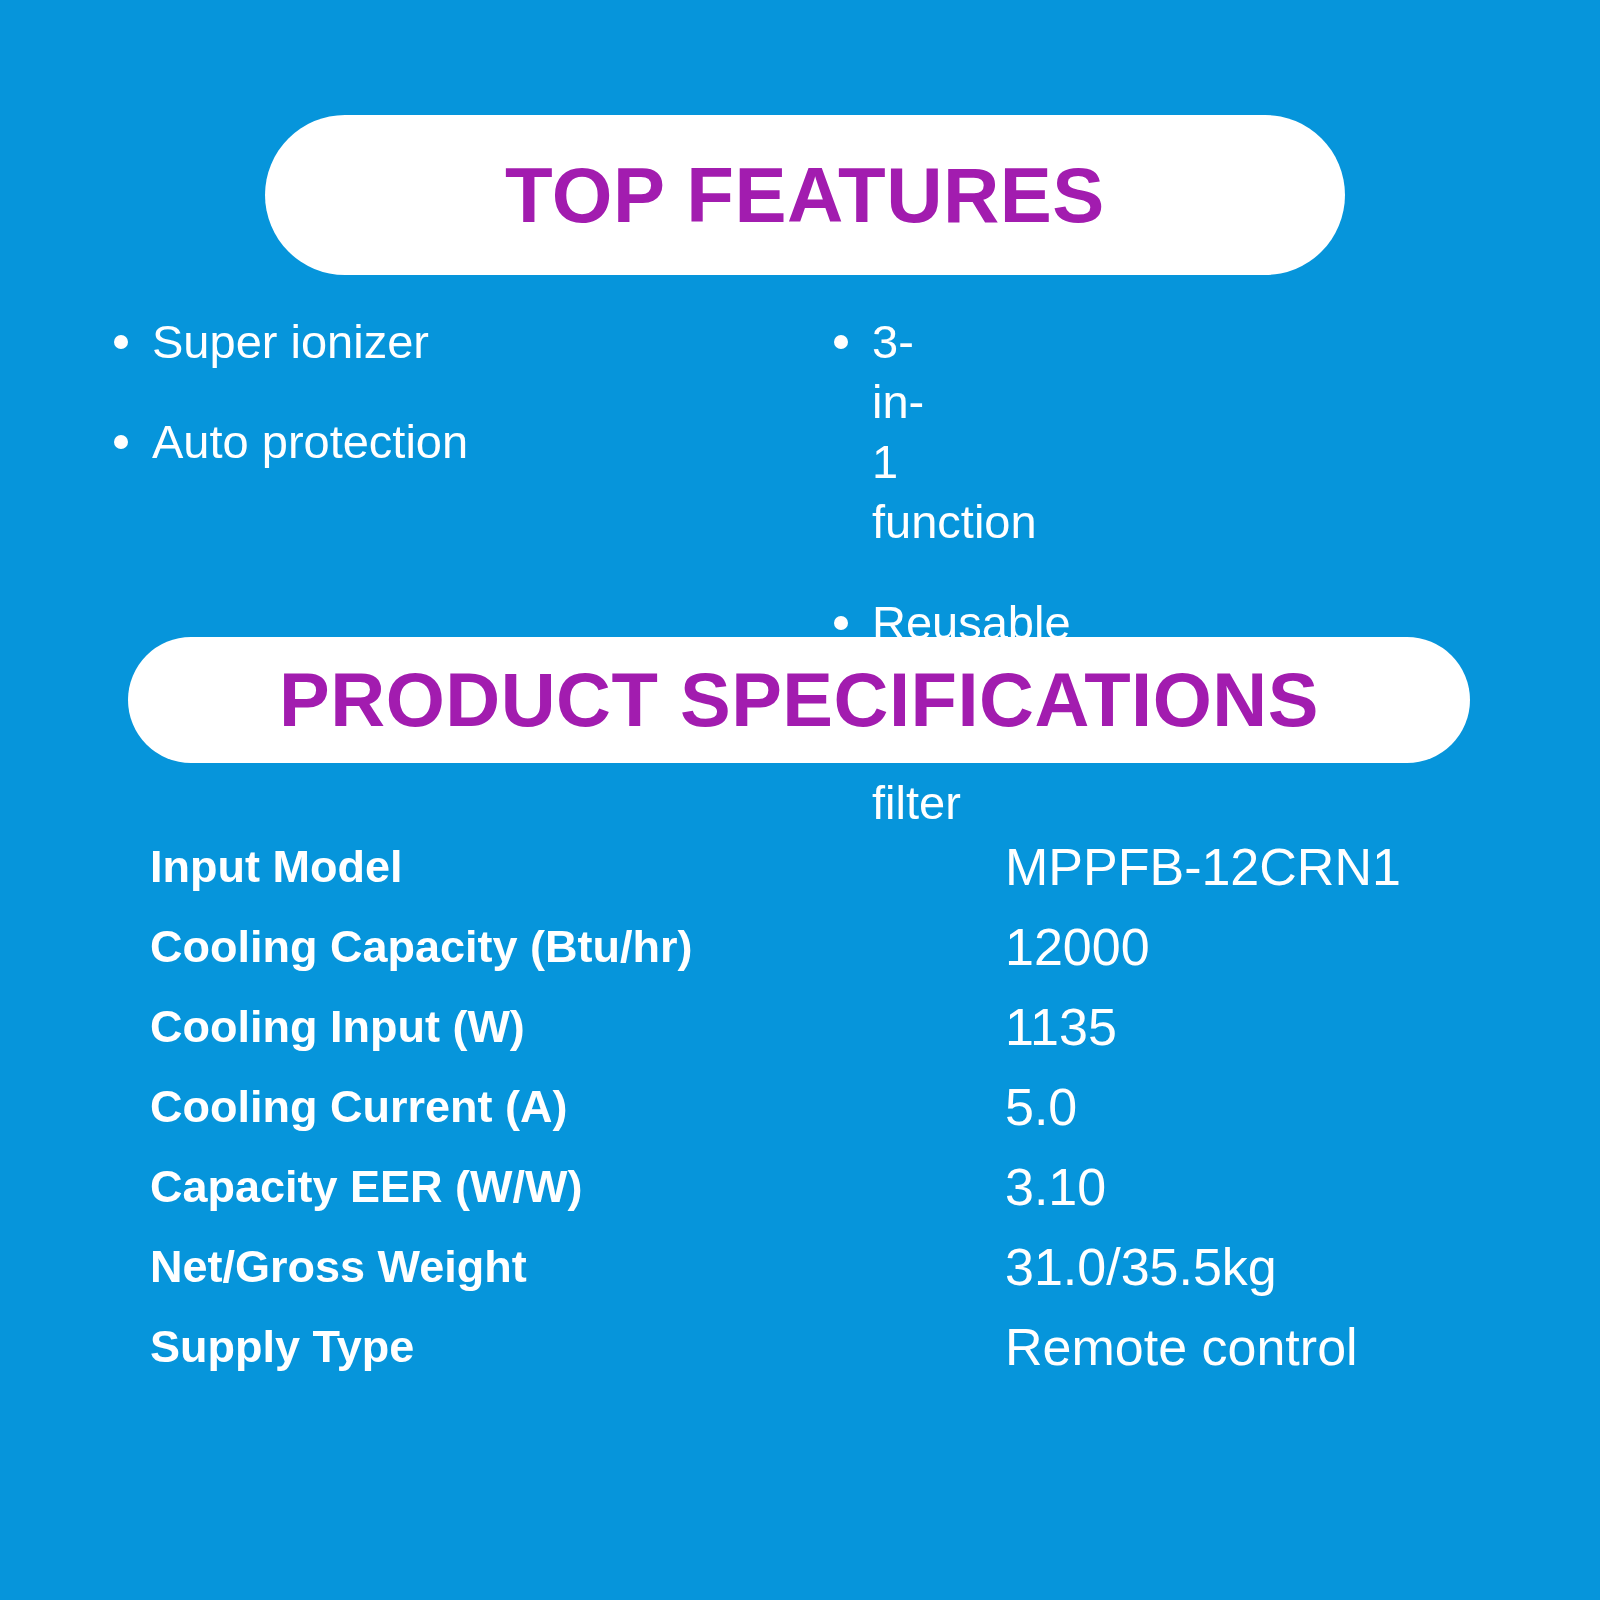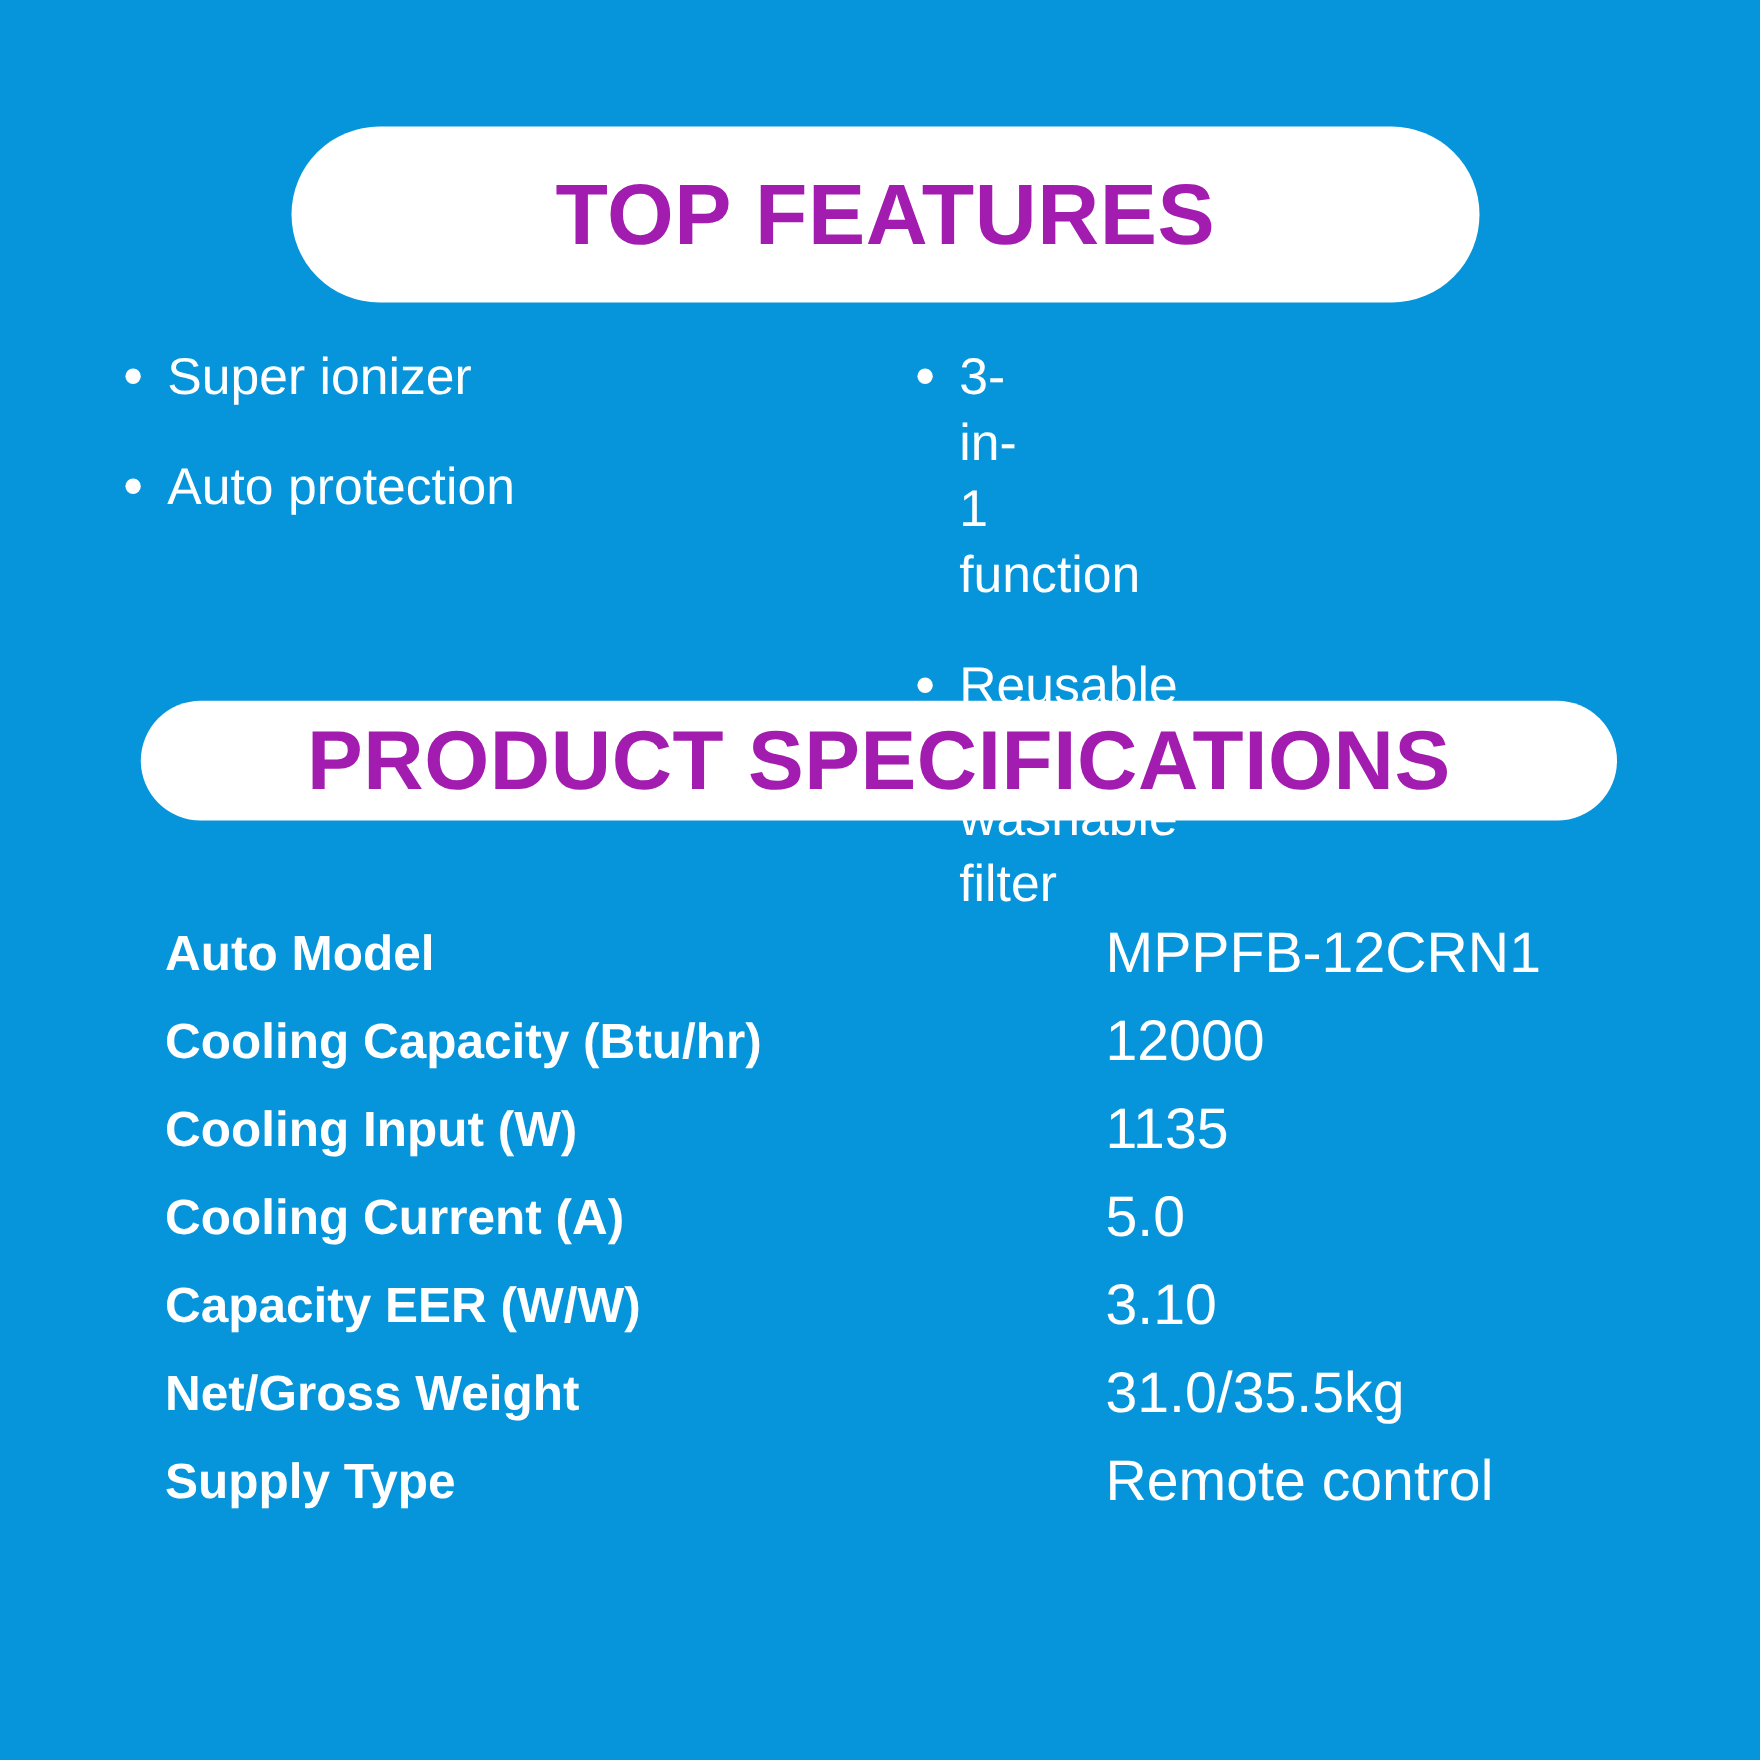--- a/index.html
+++ b/index.html
@@ -43,21 +43,21 @@
     width: 1080px;
     height: 160px;
   }
   #pill-top-features .pill-text {
     font-size: 78px;
   }
   #pill-product-specs {
     left: 128px;
     top: 637px;
     width: 1342px;
-    height: 109px;
+    height: 126px;
   }
   #pill-product-specs .pill-text {
     font-size: 76px;
   }
 
   
   .features {
     position: absolute;
     left: 0;
     top: 312px;
@@ -161,21 +161,21 @@
       </div>
     </div>
   </div>
 
   <div class="pill" id="pill-product-specs">
     <span class="pill-text">PRODUCT SPECIFICATIONS</span>
   </div>
 
   <div class="specs">
     <div class="spec-row">
-      <span class="spec-label">Auto Model</span>
+      <span class="spec-label">Input Model</span>
       <span class="spec-value">MPPFB-12CRN1</span>
     </div>
     <div class="spec-row">
       <span class="spec-label">Cooling Capacity (Btu/hr)</span>
       <span class="spec-value">12000</span>
     </div>
     <div class="spec-row">
       <span class="spec-label">Cooling Input (W)</span>
       <span class="spec-value">1135</span>
     </div>

